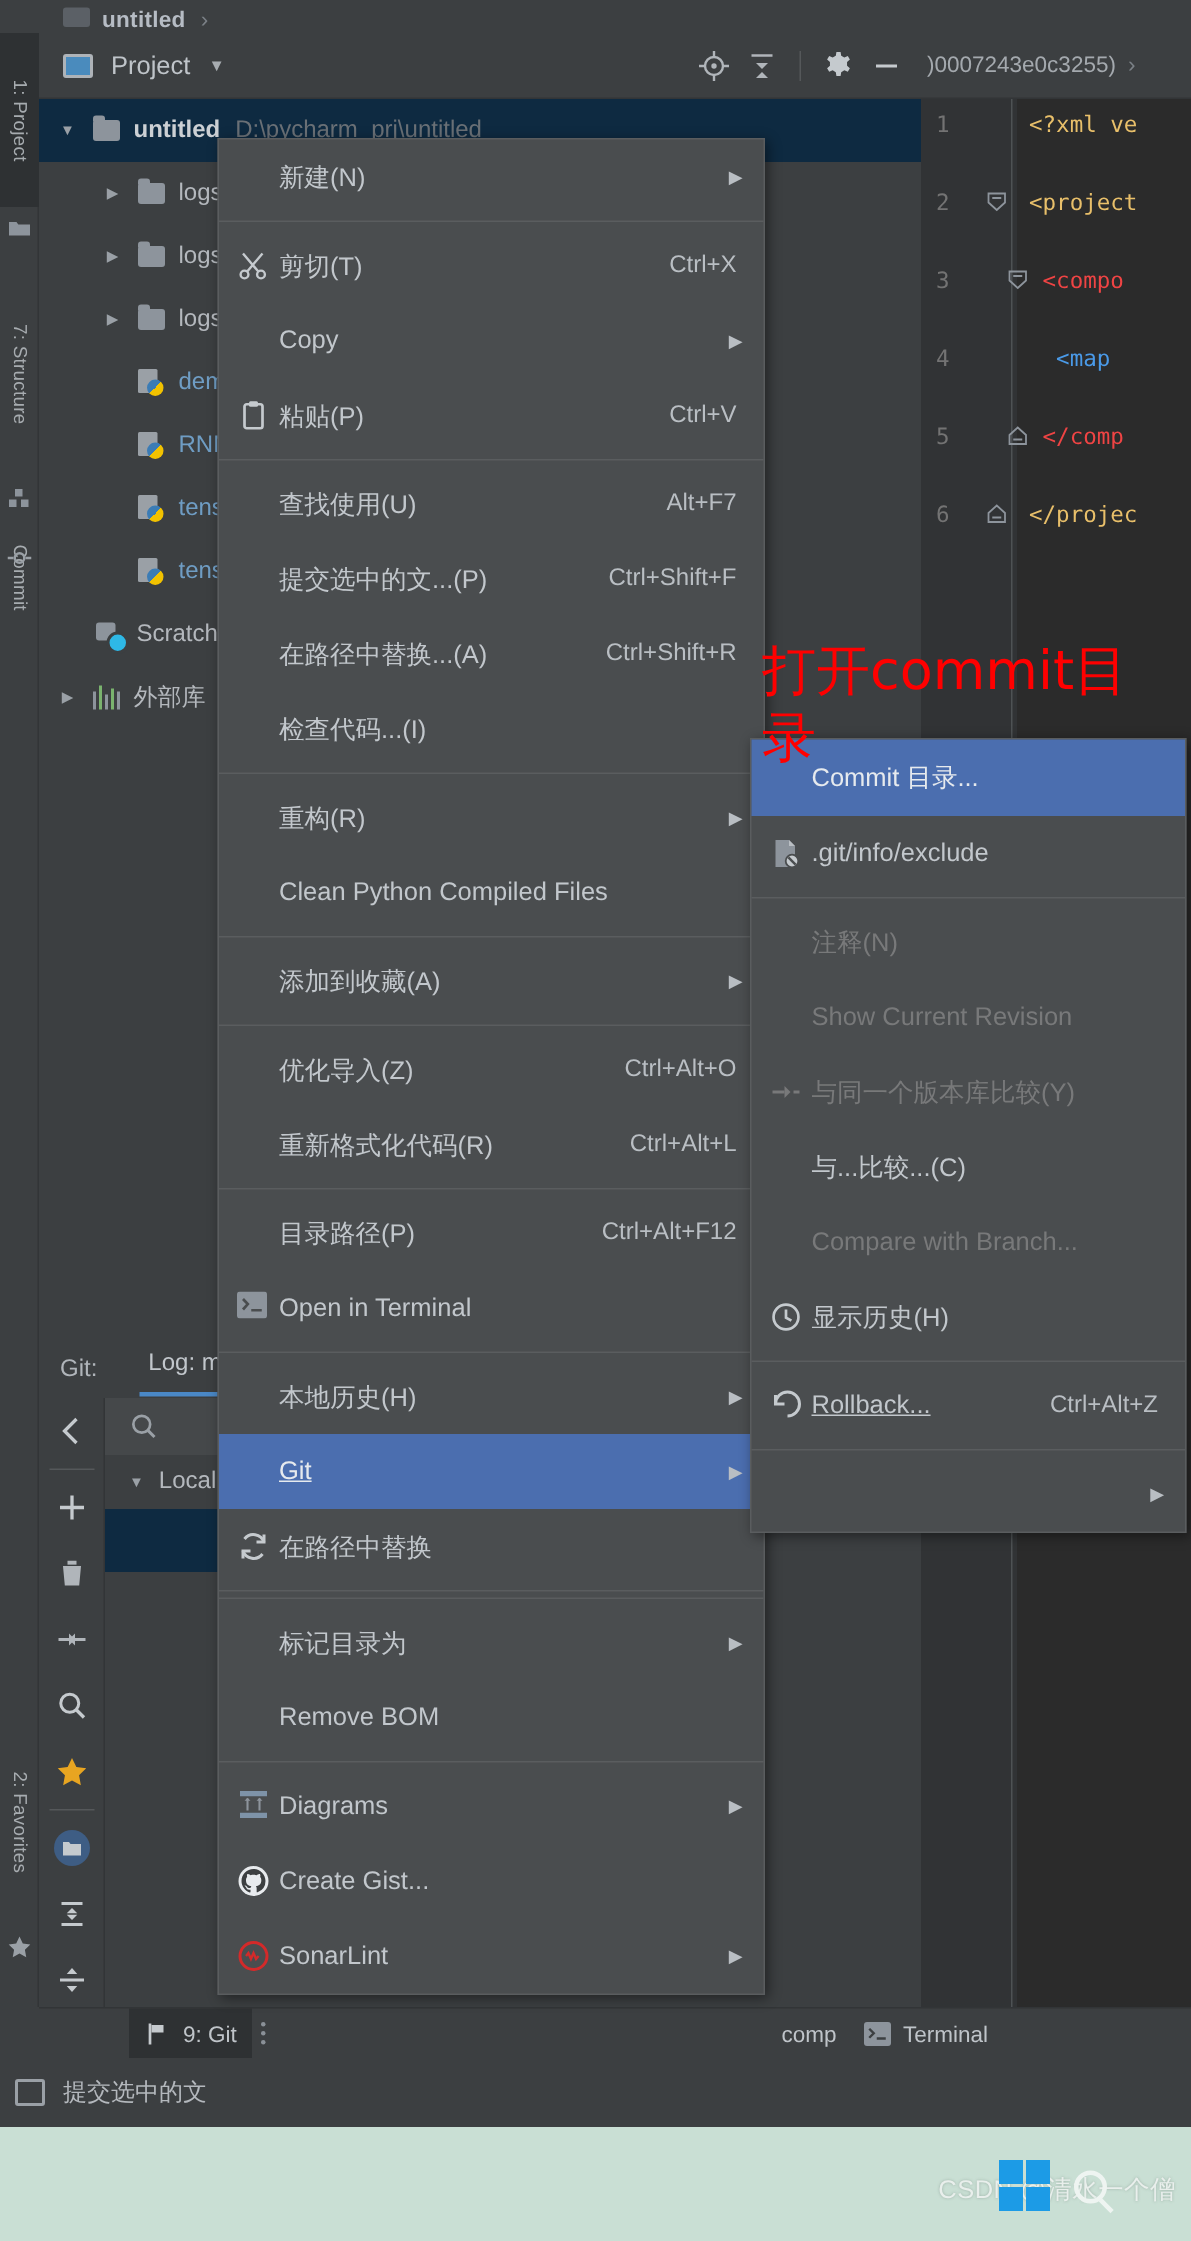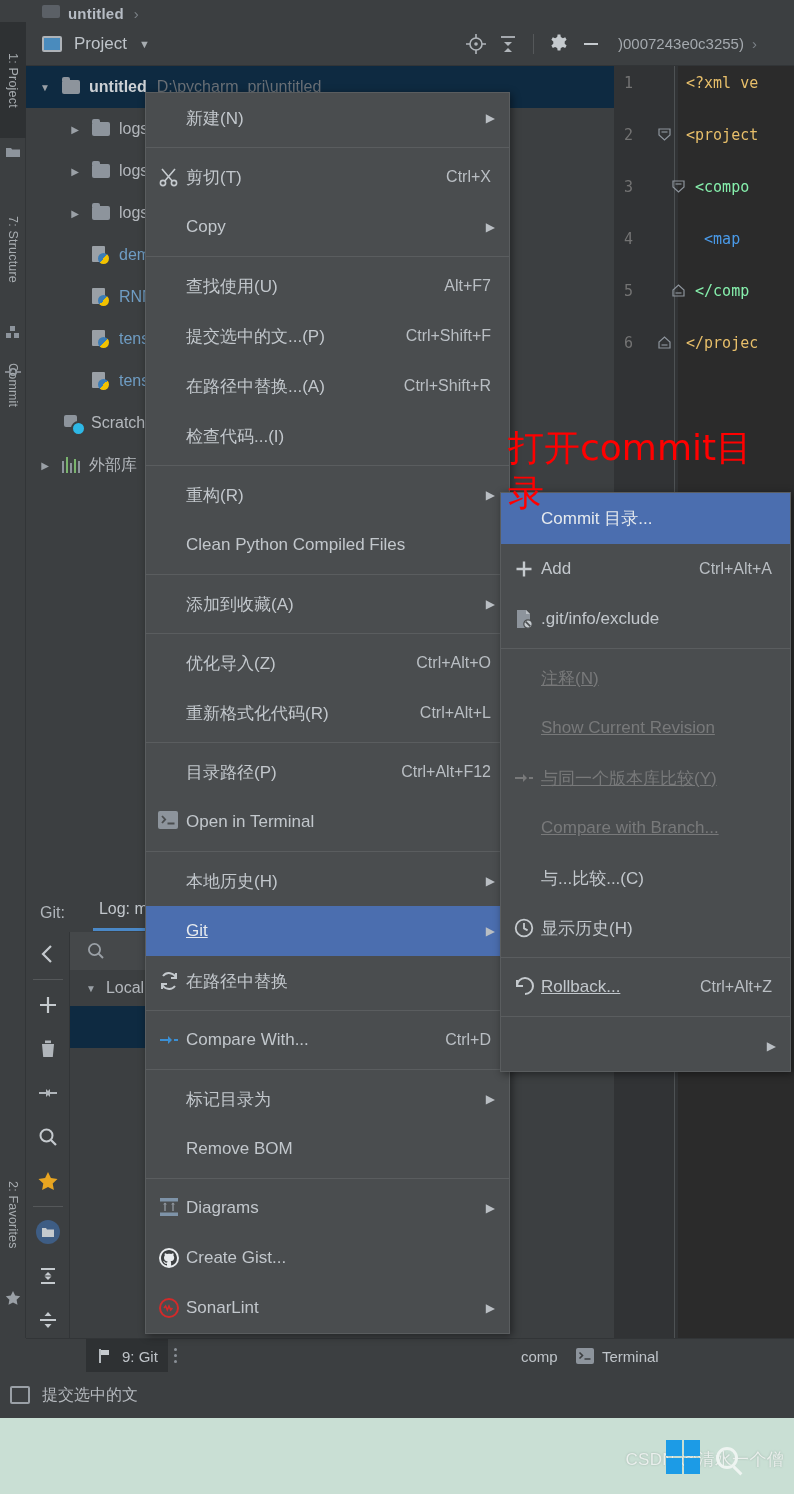--- a/index.html
+++ b/index.html
@@ -91,21 +91,21 @@
     border-bottom:1px solid #323537;
     text-align:right;
   }
   .edbody { position:absolute; left:0; top:44px; width:180px; bottom:0; background:#2b2b2b; }
   .gutter { position:absolute; left:0; top:0; width:64px; height:100%; background:#313335; }
   .codeline { position:relative; height:26px; font-family:"DejaVu Sans Mono","Liberation Mono",monospace; font-size:15px; }
   .lnum { position:absolute; left:10px; top:4px; color:#737373; }
   .fold { position:absolute; left:44px; top:6px; width:13px; height:13px; }
   .ctext { position:absolute; left:72px; top:4px; white-space:pre; }
   .c-tag { color:#e8bf6a; }
-  .c-tag2 { color:#86efac; }
+  .c-tag2 { color:#ef4444; }
   .c-attr { color:#4a9ae8; }
 
   
   .gitwin { position:absolute; left:26px; top:894px; width:588px; height:444px; background:#3c3f41; }
   .gittabs { position:absolute; left:0; top:0; width:588px; height:38px; display:flex; align-items:center; color:#b0b5ba; font-size:16px; }
   .gittabs .git-lbl { margin-left:14px; }
   .gittabs .log-tab { margin-left:34px; position:relative; padding-bottom:8px; color:#c2c7cc;}
   .gittabs .log-tab::after { content:""; position:absolute; left:-6px; right:-40px; bottom:-5px; height:3px; background:#4a88c7; }
   .gitside { position:absolute; left:0; top:38px; width:44px; bottom:0; background:#3c3f41; border-right:1px solid #323537; }
   .gsbtn { width:44px; height:44px; display:flex; align-items:center; justify-content:center; }
@@ -144,21 +144,21 @@
     position:absolute; left:145px; top:92px; width:365px;
     background:#4a4d4f; border:1px solid #5a5d5f; z-index:50;
     box-shadow:2px 2px 8px rgba(0,0,0,.45);
   }
   .mi { position:relative; height:50px; display:flex; align-items:center; color:#c2c7cc; font-size:17px; }
   .mi .micon { position:absolute; left:12px; width:22px; height:22px; top:14px; }
   .mi .mlabel { margin-left:40px; white-space:nowrap; }
   .mi .mkey { position:absolute; right:18px; color:#b9bec3; font-size:16px; }
   .mi .marrow { position:absolute; right:14px; color:#b9bec3; font-size:12px; }
   .mi.sel { background:#4b6eaf; color:#e6eaee; }
-  .mi.dis { color:#78797a;text-decoration:underline; }
+  .mi.dis { color:#78797a; }
   .msep { height:1px; background:#5a5d5f; margin:4px 0; }
 
   .ctxsub {
     position:absolute; left:500px; top:492px; width:291px;
     background:#4a4d4f; border:1px solid #5a5d5f; z-index:60;
     box-shadow:2px 2px 8px rgba(0,0,0,.45);
   }
 
   
   .annot {
@@ -506,20 +506,30 @@
             <path d="M6.8 15L17 3M14.2 15L4 3" stroke="#c5cace" stroke-width="1.6"></path>
           </svg>
       </span>
       <span class="mlabel">剪切(T)</span>
       <span class="mkey">Ctrl+X</span>
     </div>
     <div class="mi">
       <span class="mlabel">Copy</span>
       <span class="marrow">▶</span>
     </div>
+    <div class="mi">
+      <span class="micon">
+        <svg width="22" height="22" viewBox="0 0 22 22">
+            <rect x="5" y="3.5" width="12" height="16" rx="1.5" fill="none" stroke="#c5cace" stroke-width="1.8"></rect>
+            <rect x="8" y="1.5" width="6" height="3.6" rx="1" fill="#c5cace"></rect>
+          </svg>
+      </span>
+      <span class="mlabel">粘贴(P)</span>
+      <span class="mkey">Ctrl+V</span>
+    </div>
     <div class="msep"></div>
 
     <div class="mi">
       <span class="mlabel">查找使用(U)</span>
       <span class="mkey">Alt+F7</span>
     </div>
     <div class="mi">
       <span class="mlabel">提交选中的文...(P)</span>
       <span class="mkey">Ctrl+Shift+F</span>
     </div>
@@ -585,31 +595,20 @@
         <svg width="22" height="22" viewBox="0 0 22 22">
             <path d="M18 8A7.5 7.5 0 005 6" fill="none" stroke="#c5cace" stroke-width="2"></path>
             <path d="M4 14a7.5 7.5 0 0013 2" fill="none" stroke="#c5cace" stroke-width="2"></path>
             <path d="M18 3v5h-5M4 19v-5h5" fill="none" stroke="#c5cace" stroke-width="2"></path>
           </svg>
       </span>
       <span class="mlabel">在路径中替换</span>
     </div>
     <div class="msep"></div>
 
-    <div class="mi">
-      <span class="micon">
-        <svg width="22" height="22" viewBox="0 0 22 22">
-            <path d="M2 11h8" stroke="#3b8fd4" stroke-width="2"></path>
-            <path d="M10 7l4 4-4 4z" fill="#3b8fd4"></path>
-            <path d="M20 11h-4" stroke="#3b8fd4" stroke-width="2"></path>
-          </svg>
-      </span>
-      <span class="mlabel">Compare With...</span>
-      <span class="mkey">Ctrl+D</span>
-    </div>
     <div class="msep"></div>
 
     <div class="mi">
       <span class="mlabel">标记目录为</span>
       <span class="marrow">▶</span>
     </div>
     <div class="mi">
       <span class="mlabel">Remove BOM</span>
     </div>
     <div class="msep"></div>
@@ -647,29 +646,20 @@
     </div>
   </div>
 
   <div class="ctxsub">
     <div class="mi sel" style="height:51px;">
       <span class="mlabel">Commit 目录...</span>
     </div>
     <div class="mi">
       <span class="micon">
         <svg width="22" height="22" viewBox="0 0 22 22">
-            <path d="M11 3.5v15M3.5 11h15" stroke="#c5cace" stroke-width="2.4"></path>
-          </svg>
-      </span>
-      <span class="mlabel">Add</span>
-      <span class="mkey">Ctrl+Alt+A</span>
-    </div>
-    <div class="mi">
-      <span class="micon">
-        <svg width="22" height="22" viewBox="0 0 22 22">
             <path d="M4 2h9l4 4v14H4z" fill="#8d949c"></path>
             <path d="M13 2v4h4z" fill="#b9bec3"></path>
             <circle cx="15" cy="16" r="4.2" fill="#c5cace" stroke="#4a4d4f" stroke-width="1.2"></circle>
             <path d="M12.6 13.6l4.8 4.8" stroke="#4a4d4f" stroke-width="1.6"></path>
           </svg>
       </span>
       <span class="mlabel">.git/info/exclude</span>
     </div>
     <div class="msep"></div>
 
@@ -682,27 +672,27 @@
     <div class="mi dis">
       <span class="micon">
         <svg width="22" height="22" viewBox="0 0 22 22">
             <path d="M2 11h8" stroke="#78797a" stroke-width="2"></path>
             <path d="M10 7l4 4-4 4z" fill="#78797a"></path>
             <path d="M20 11h-4" stroke="#78797a" stroke-width="2"></path>
           </svg>
       </span>
       <span class="mlabel">与同一个版本库比较(Y)</span>
     </div>
+    <div class="mi">
+      <span class="mlabel">与...比较...(C)</span>
+    </div>
     <div class="mi dis">
       <span class="mlabel">Compare with Branch...</span>
     </div>
     <div class="mi">
-      <span class="mlabel">与...比较...(C)</span>
-    </div>
-    <div class="mi">
       <span class="micon">
         <svg width="22" height="22" viewBox="0 0 22 22">
             <circle cx="11" cy="11" r="8.3" fill="none" stroke="#c5cace" stroke-width="1.8"></circle>
             <path d="M11 6v5.4l3.6 2" fill="none" stroke="#c5cace" stroke-width="1.8"></path>
           </svg>
       </span>
       <span class="mlabel">显示历史(H)</span>
     </div>
     <div class="msep"></div>
 

